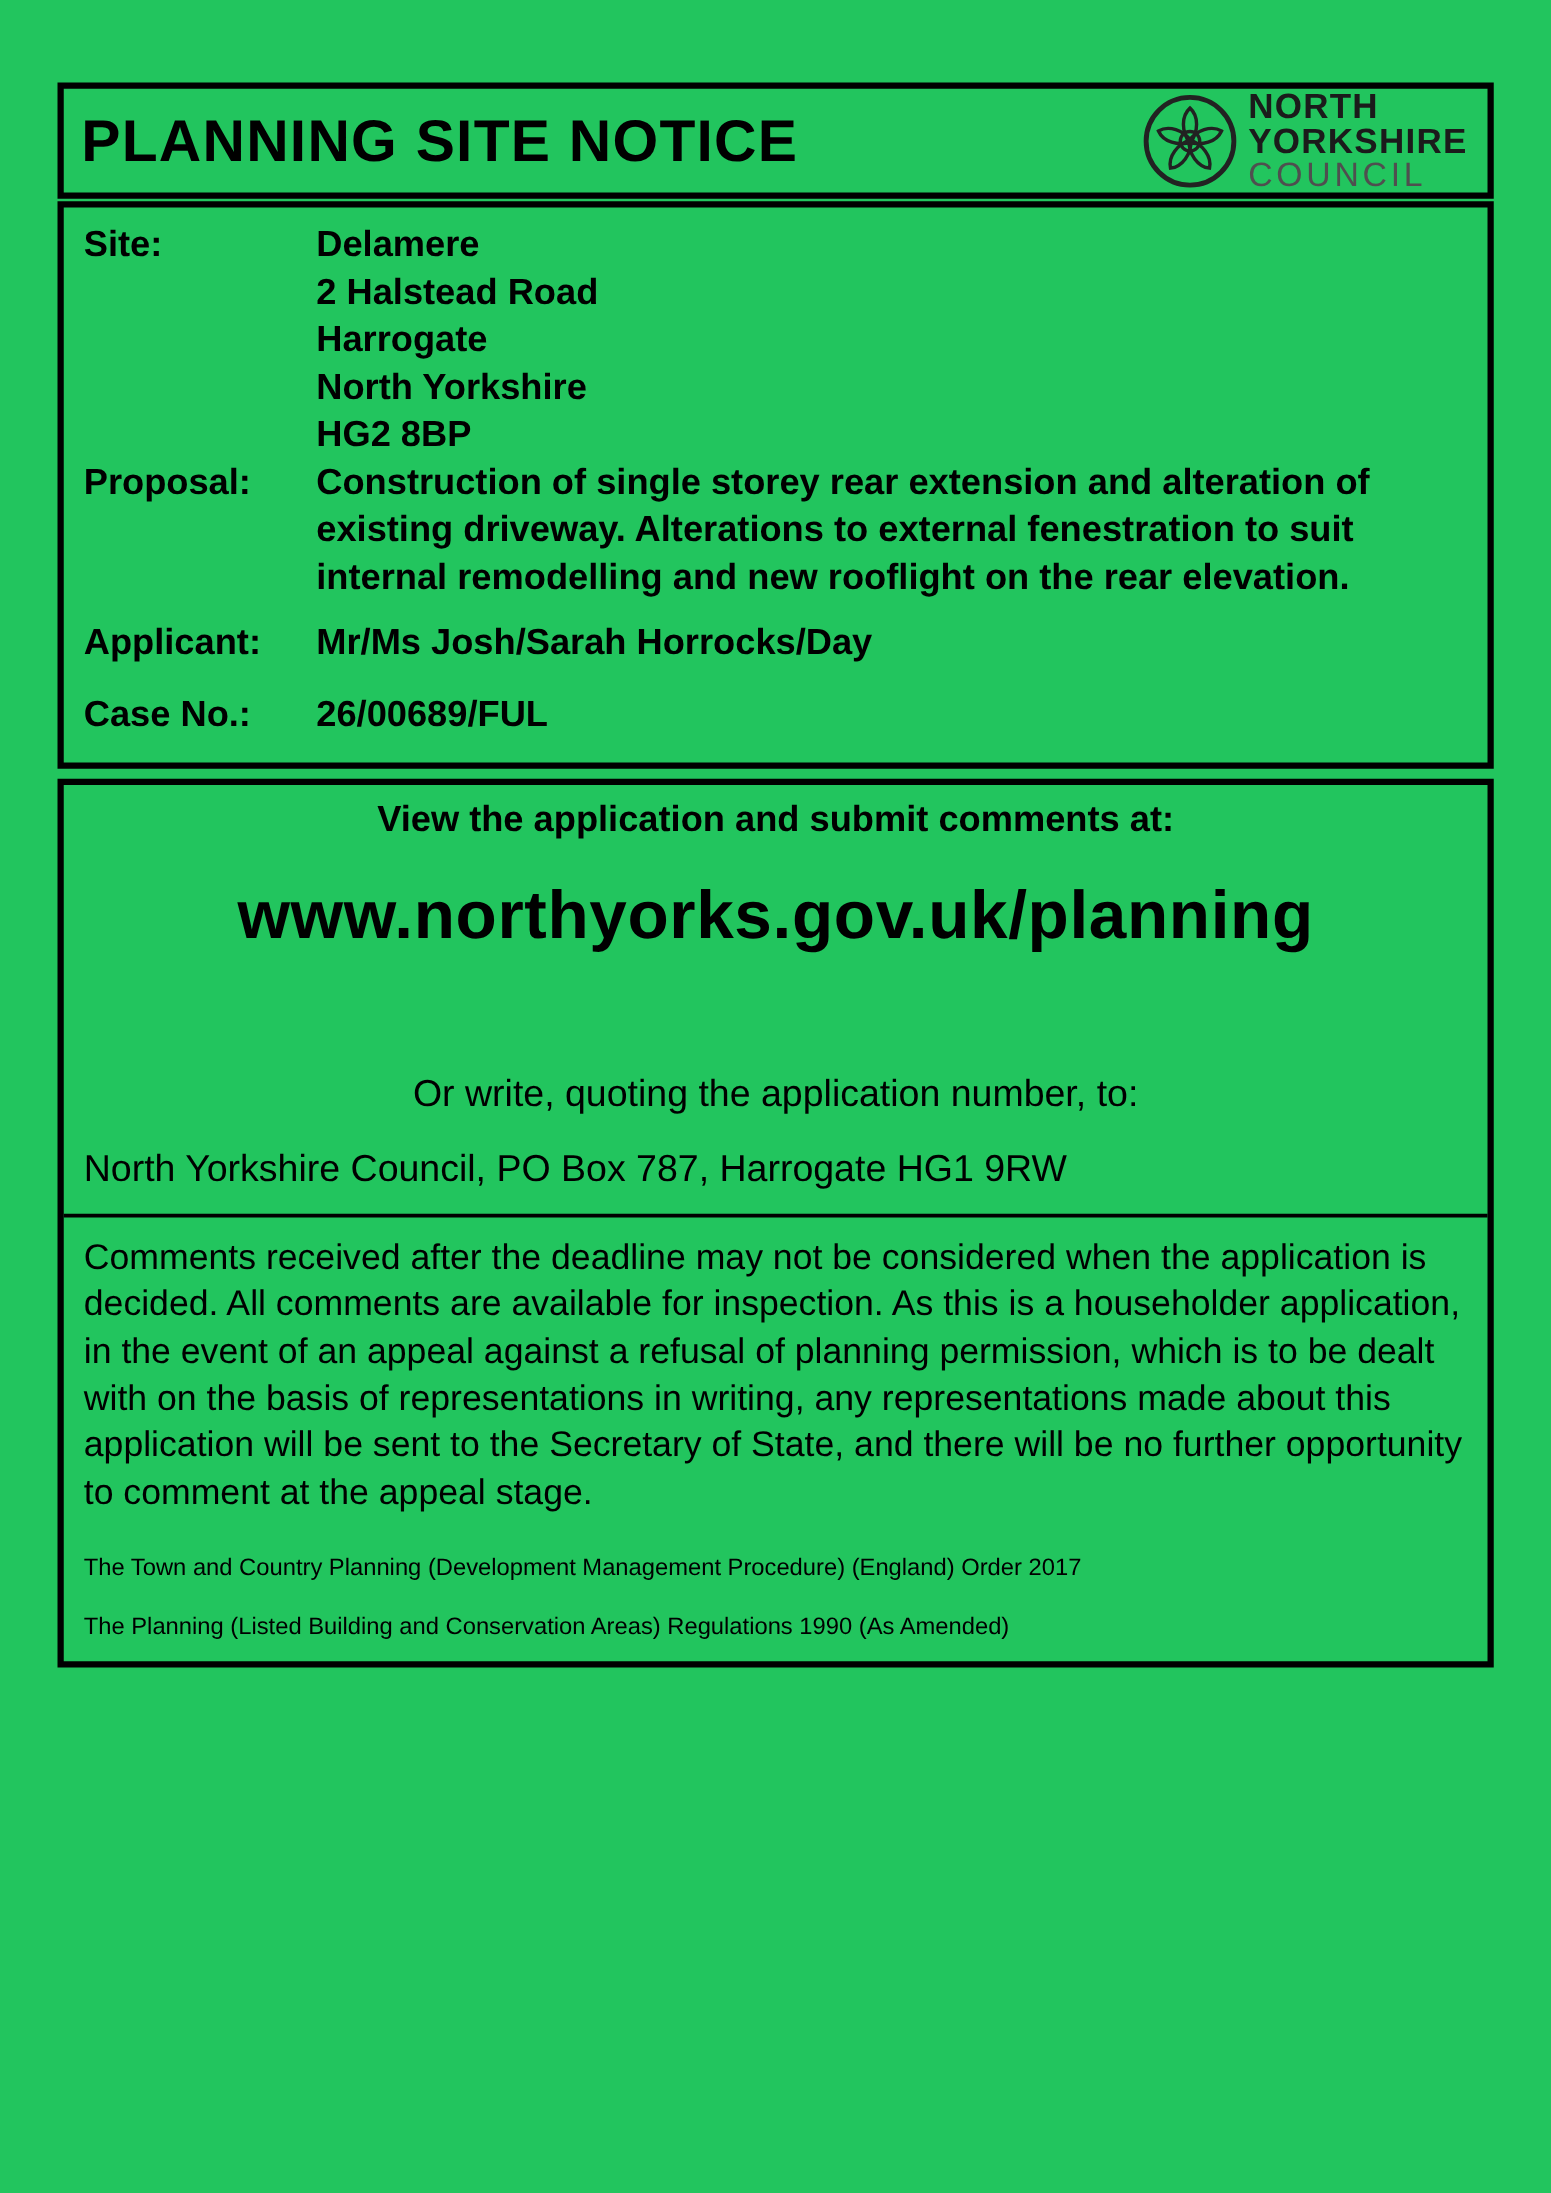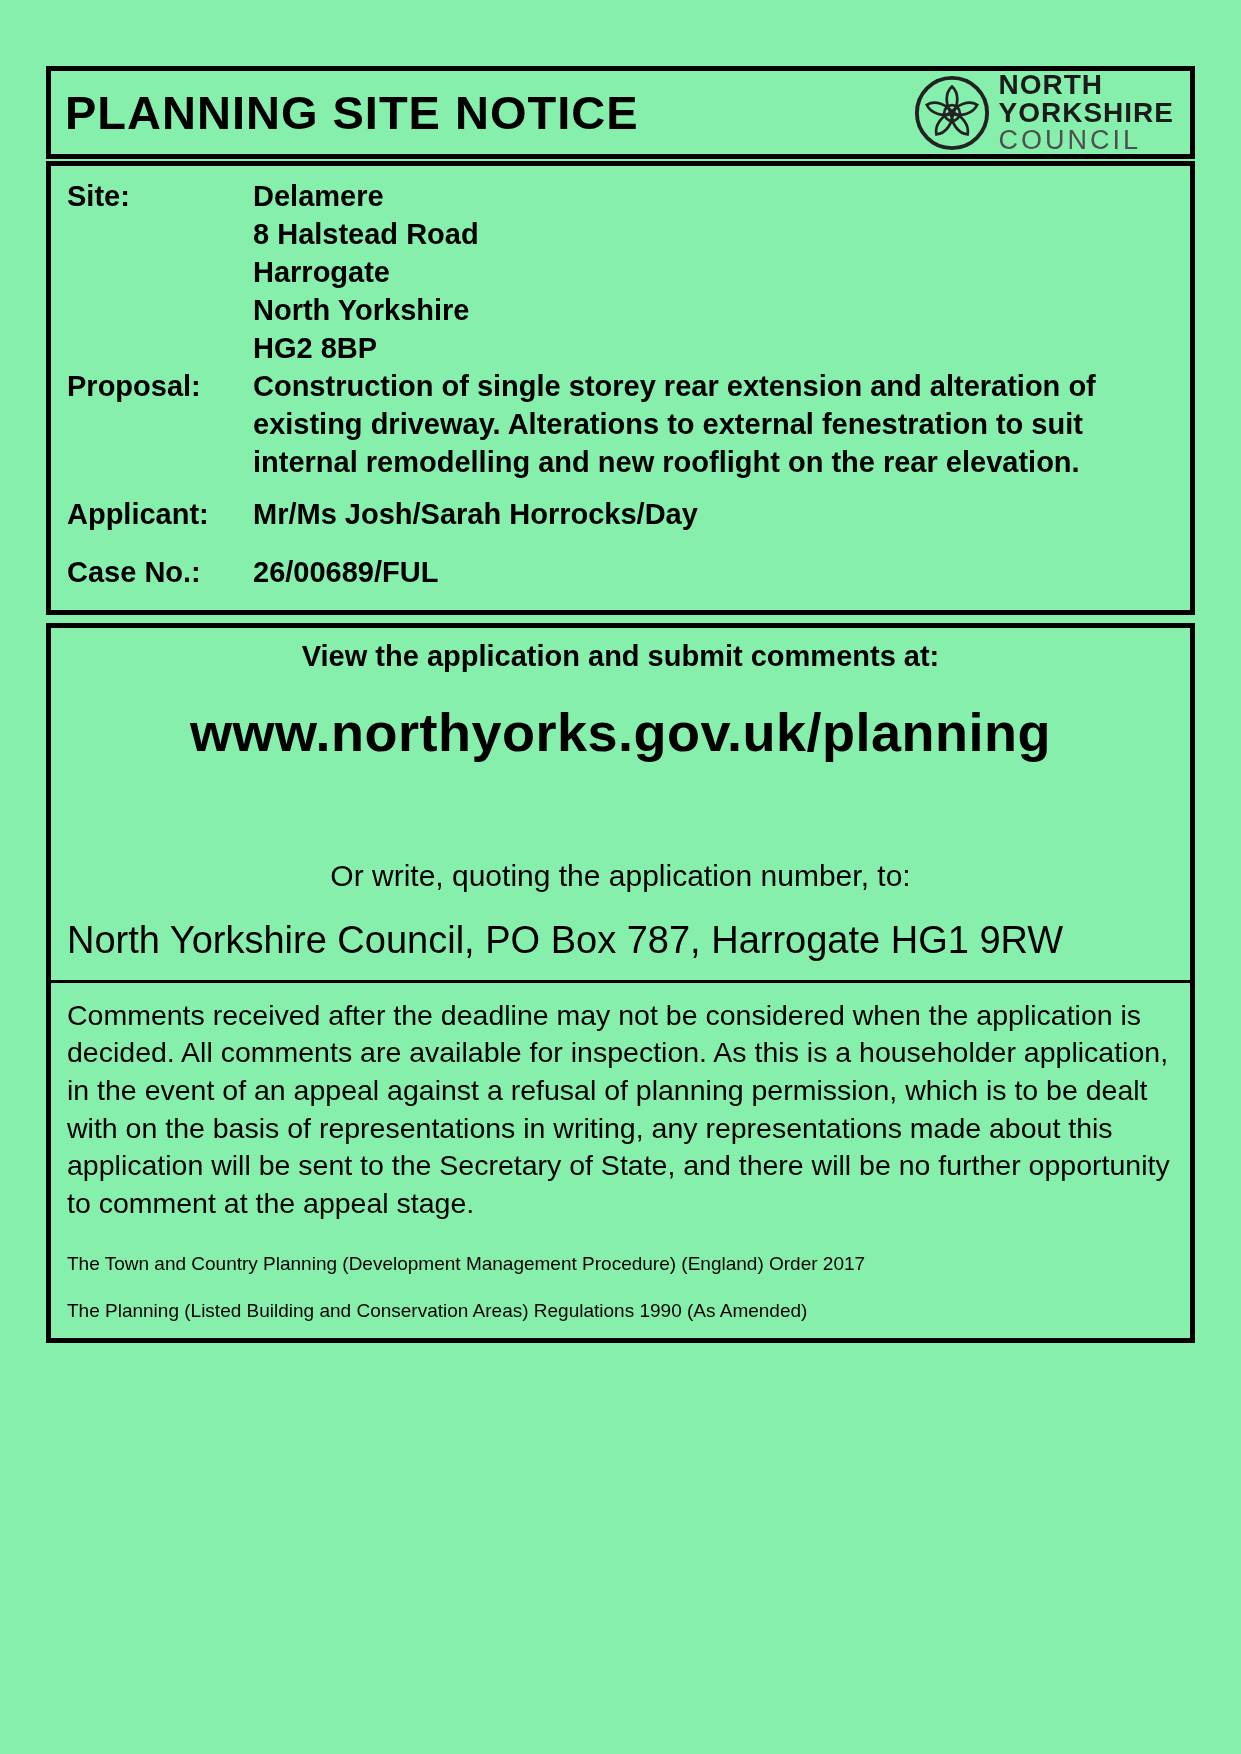--- a/index.html
+++ b/index.html
@@ -6,21 +6,21 @@
     margin: 0;
     padding: 0;
     background: #ffffff;
     font-family: "Liberation Sans", sans-serif;
     color: #000000;
   }
   .page {
     position: relative;
     width: 1241px;
     height: 1754px;
-    background: #86efac;
+    background: #22c55e;
     overflow: hidden;
   }
   .box {
     margin-left: 46px;
     margin-right: 46px;
     border: 5px solid #000000;
     box-sizing: border-box;
   }
 
   
@@ -100,21 +100,21 @@
     margin-top: 28px;
     letter-spacing: 0.5px;
   }
   .write-line {
     margin: 96px 16px 0 16px;
     font-size: 30px;
     text-align: center;
   }
   .address-line {
     margin: 26px 16px 4px 16px;
-    font-size: 38px;
+    font-size: 30px;
   }
   .divider {
     border-top: 3px solid #000000;
     margin-top: 18px;
   }
   .disclaimer {
     margin: 14px 16px 0 16px;
     font-size: 28.5px;
     line-height: 1.32;
   }
@@ -158,21 +158,21 @@
       </div>
     </div>
   </div>
 
   <div class="box details-box">
 
     <div class="detail-row row-site">
       <div>Site:</div>
       <div>
         <div>Delamere</div>
-        <div>8 Halstead Road</div>
+        <div>2 Halstead Road</div>
         <div>Harrogate</div>
         <div>North Yorkshire</div>
         <div>HG2 8BP</div>
       </div>
     </div>
 
     <div class="detail-row row-proposal">
       <div>Proposal:</div>
       <div>Construction of single storey rear extension and alteration of existing driveway. Alterations to external fenestration to suit internal remodelling and new rooflight on the rear elevation.</div>
     </div>

